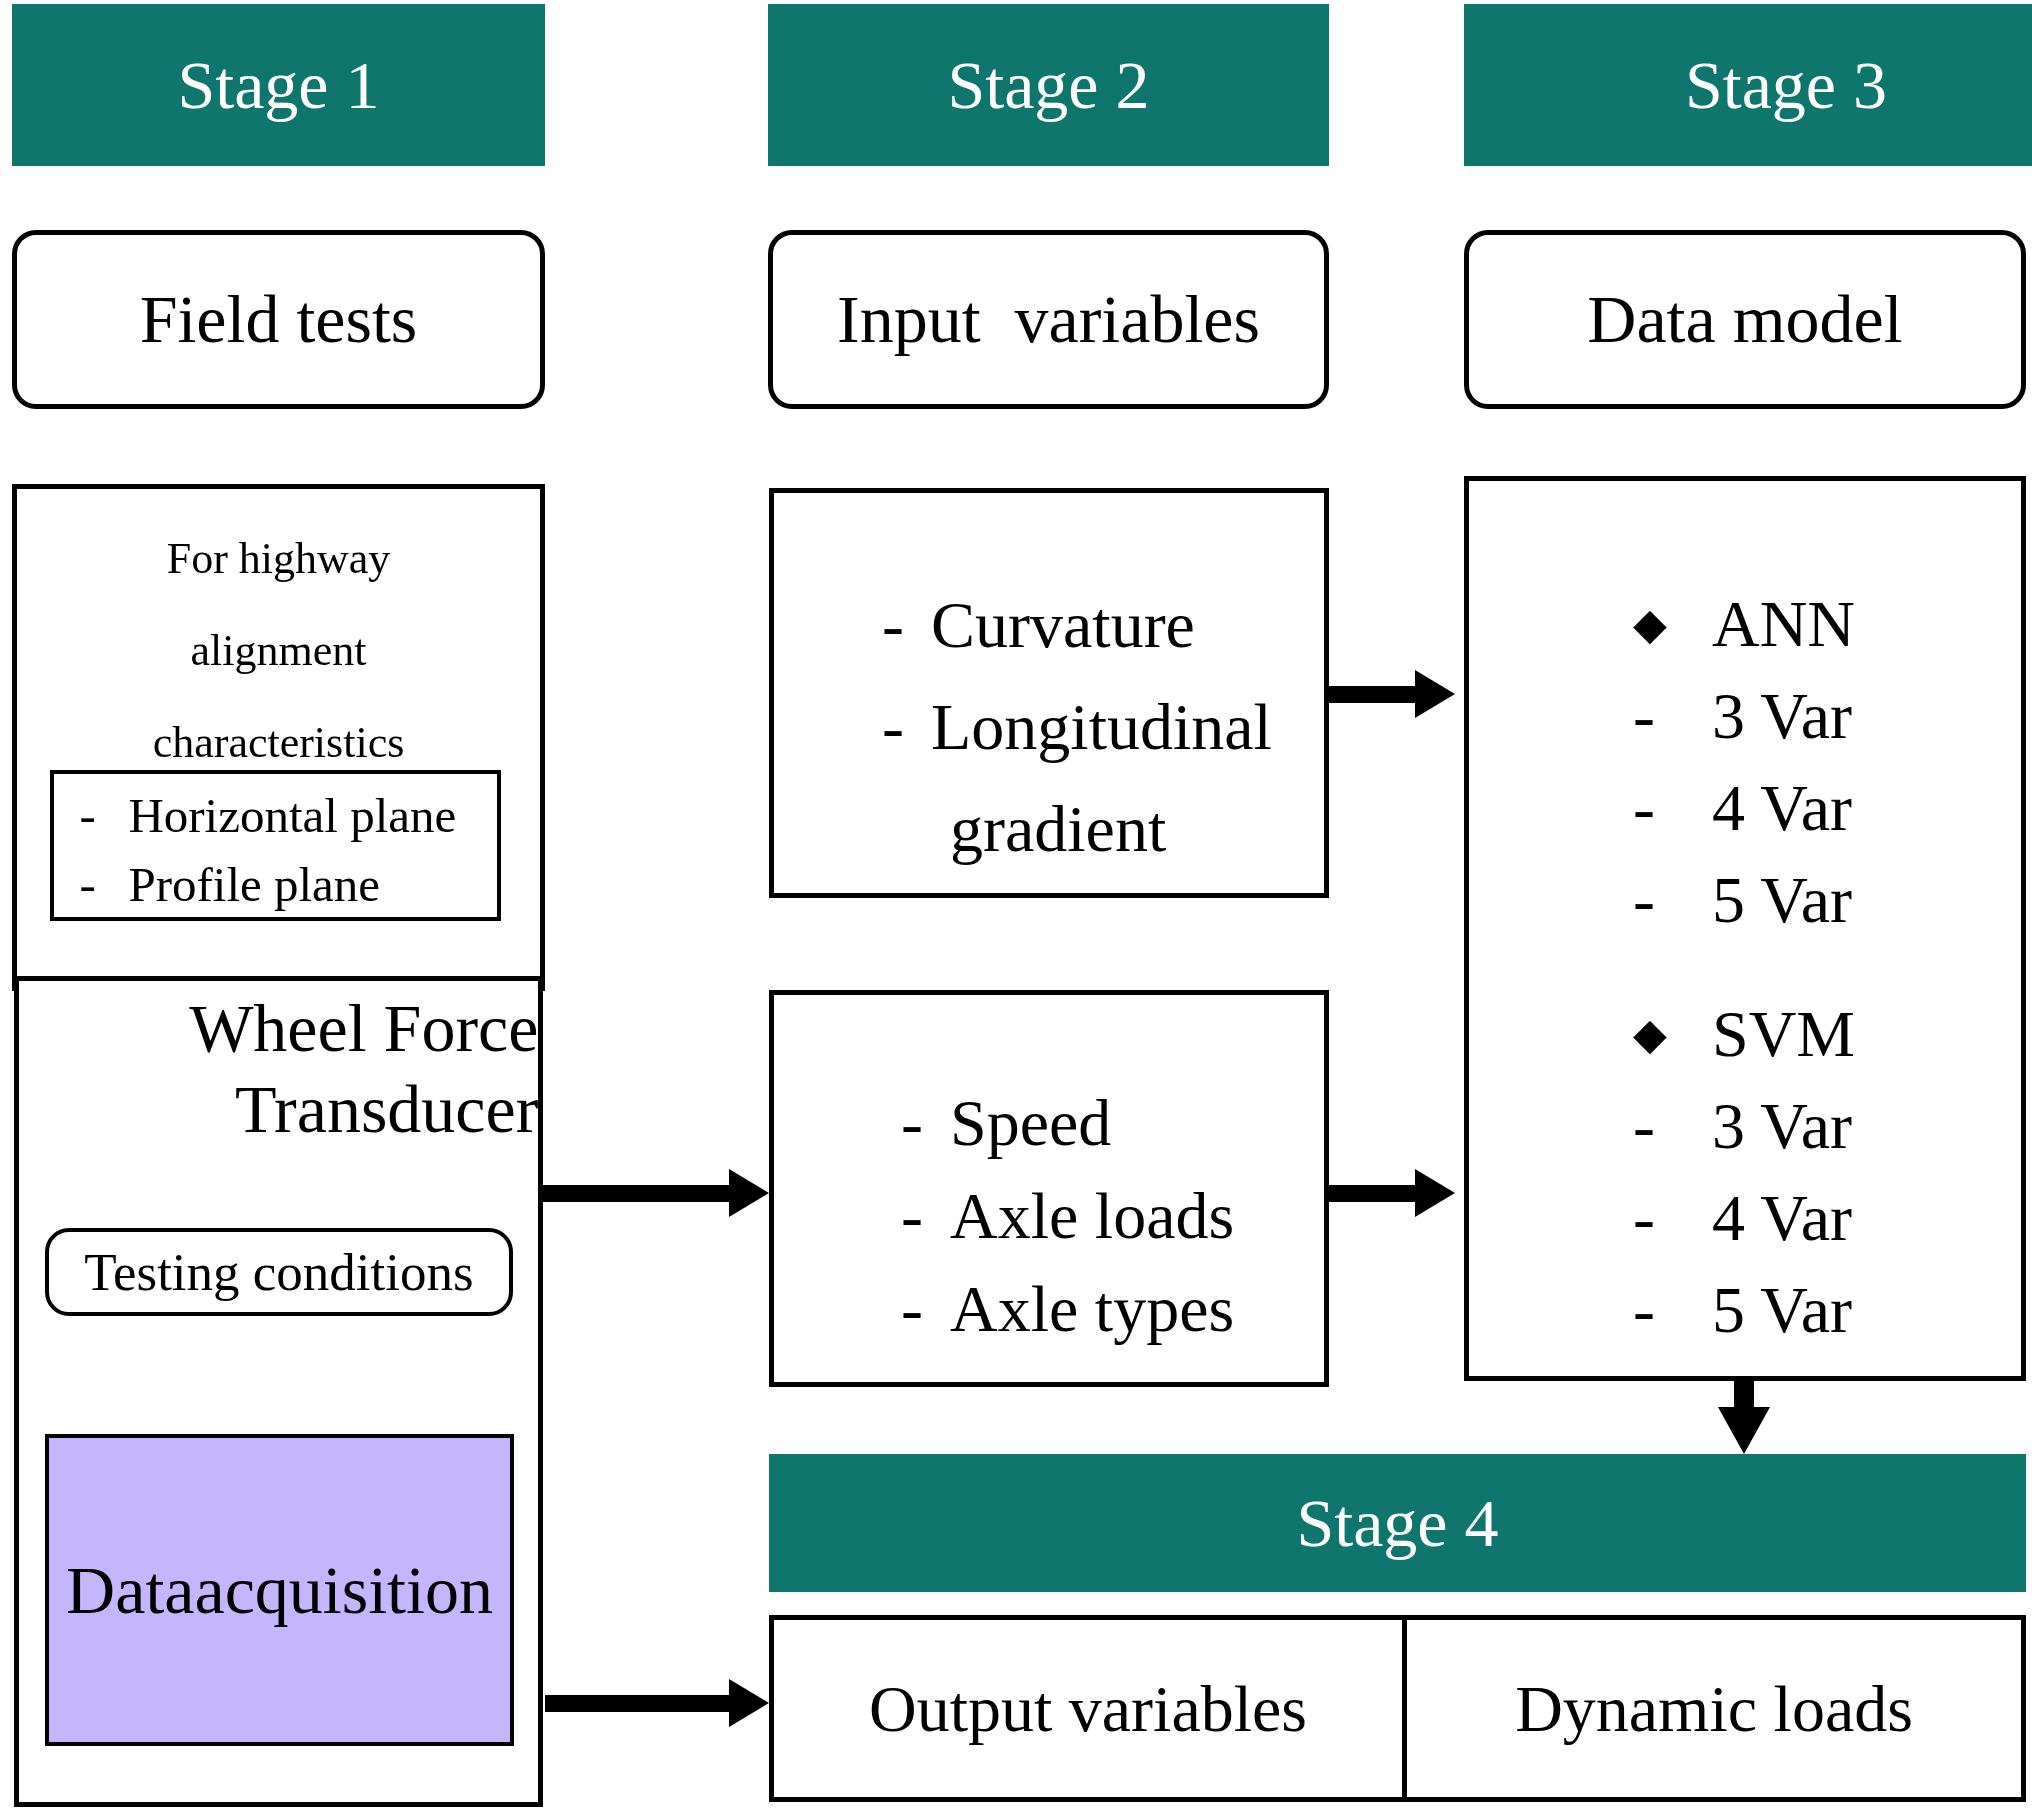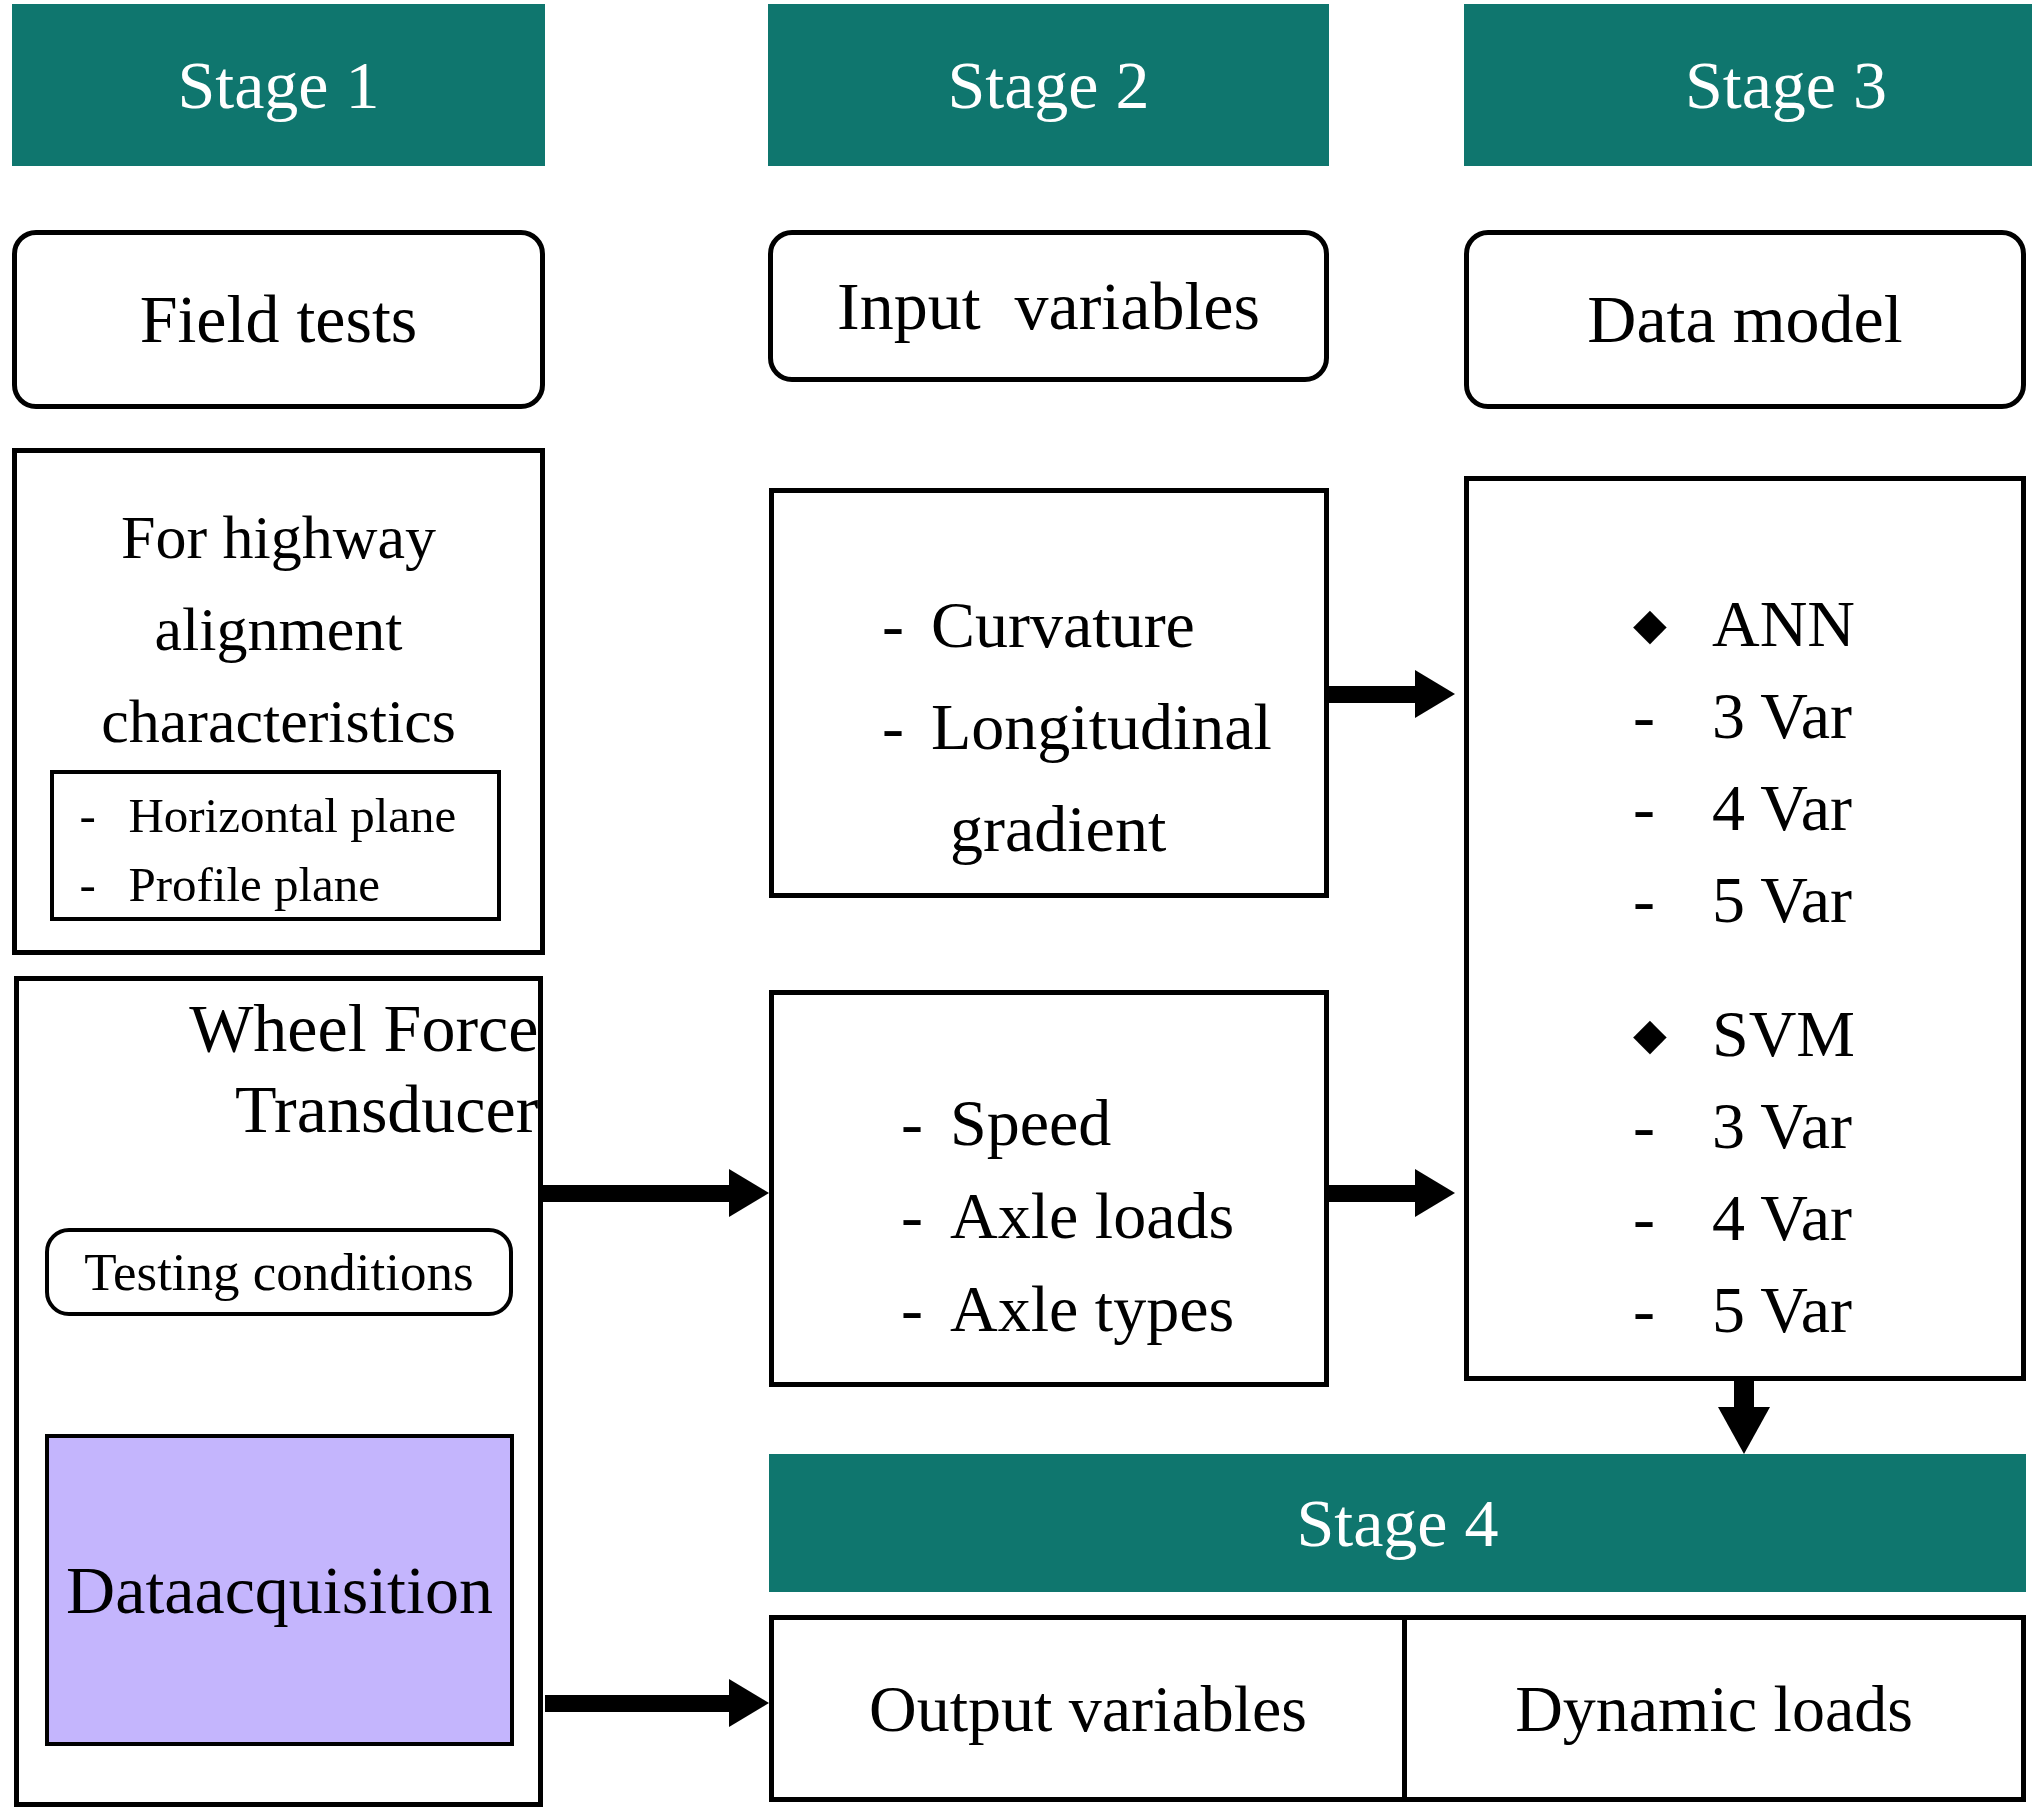--- a/index.html
+++ b/index.html
@@ -17,21 +17,21 @@
     display:flex;align-items:center;justify-content:center;
     font-size:68px;
   }
   .plain-box{
     background:#ffffff;border:5.1px solid #000000;
   }
   .center-both{display:flex;align-items:center;justify-content:center;border-radius:24px;}
   .title-box{font-size:68px;}
   .pre{white-space:pre;}
   
-  #box-highway{font-size:62px;text-align:center;padding-top:38px;line-height:92px;}
+  #box-highway{font-size:44px;text-align:center;padding-top:24px;line-height:92px;margin-top:36px;}
   #box-highway-inner{
     border:4.2px solid #000000;background:#ffffff;
     font-size:49px;line-height:69px;
     padding:6.8px 0 0 25.4px;text-align:left;
   }
   .dash-row{display:flex;}
   .dash-cell{width:49px;flex:0 0 auto;}
   #box-wft{font-size:68px;text-align:right;padding-top:6.8px;line-height:81px;}
   #box-testing{border:4.2px solid #000000;background:#ffffff;font-size:53px;}
   #box-dataacq{border:4.2px solid #000000;background:#c4b5fd;
@@ -68,21 +68,21 @@
   <div class="abs stage-bar" style="left:768px;top:4.2px;width:561px;height:162px;">
     <span>Stage 2</span>
   </div>
   <div class="abs stage-bar" style="left:1464px;top:4.2px;width:644px;height:162px;">
     <span>Stage 3</span>
   </div>
 
   <div class="abs plain-box center-both title-box" style="left:12px;top:230px;width:533px;height:179px;">
     <span>Field tests</span>
   </div>
-  <div class="abs plain-box center-both title-box pre" style="left:768px;top:230px;width:561px;height:152px;text-align:right;">
+  <div class="abs plain-box center-both title-box pre" style="left:768px;top:230px;width:561px;height:179px;text-align:right;">
     <span class="pre">Input  variables</span>
   </div>
   <div class="abs plain-box center-both title-box" style="left:1464px;top:230px;width:562px;height:179px;font-family:Liberation Serif, serif;">
     <span>Data model</span>
   </div>
 
   <div class="abs plain-box" id="box-highway" style="left:12px;top:448px;width:533px;height:507px;">
     <div>For highway</div>
     <div>alignment</div>
     <div>characteristics</div>

